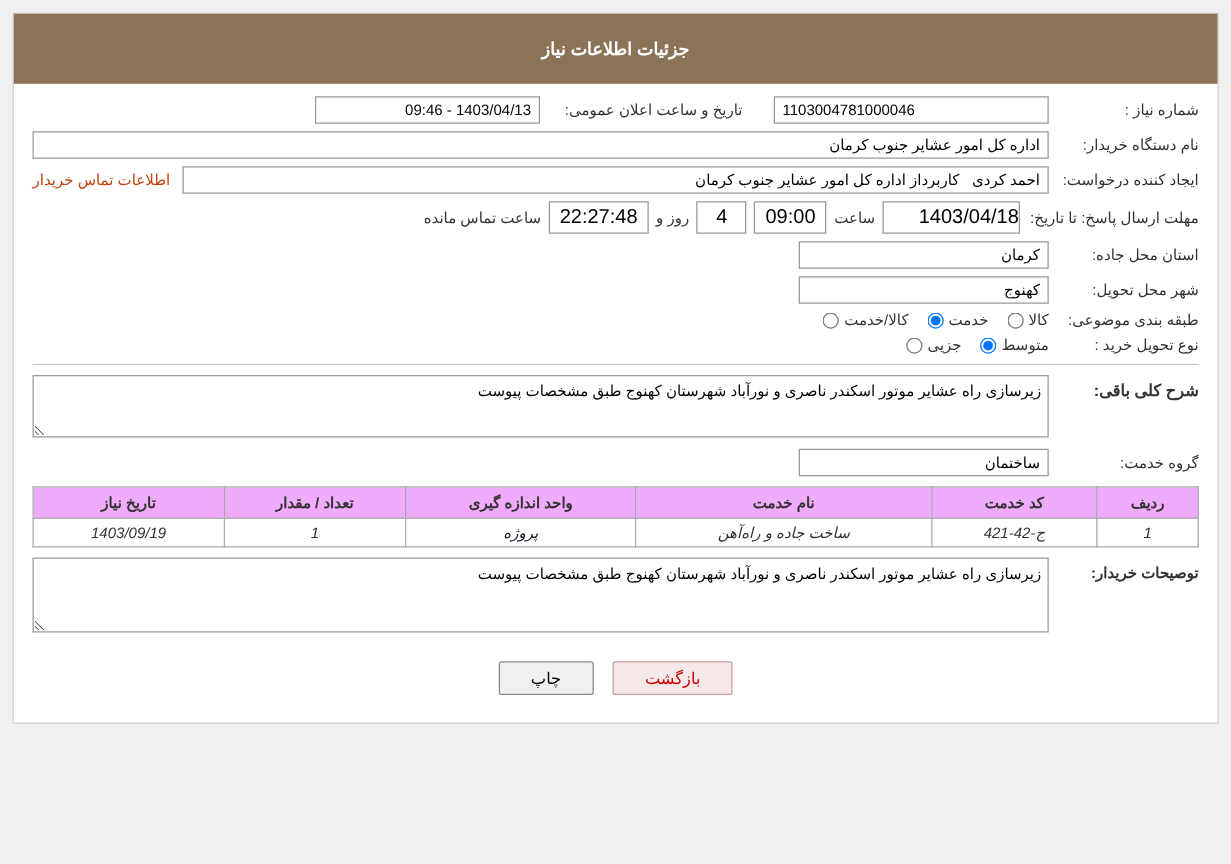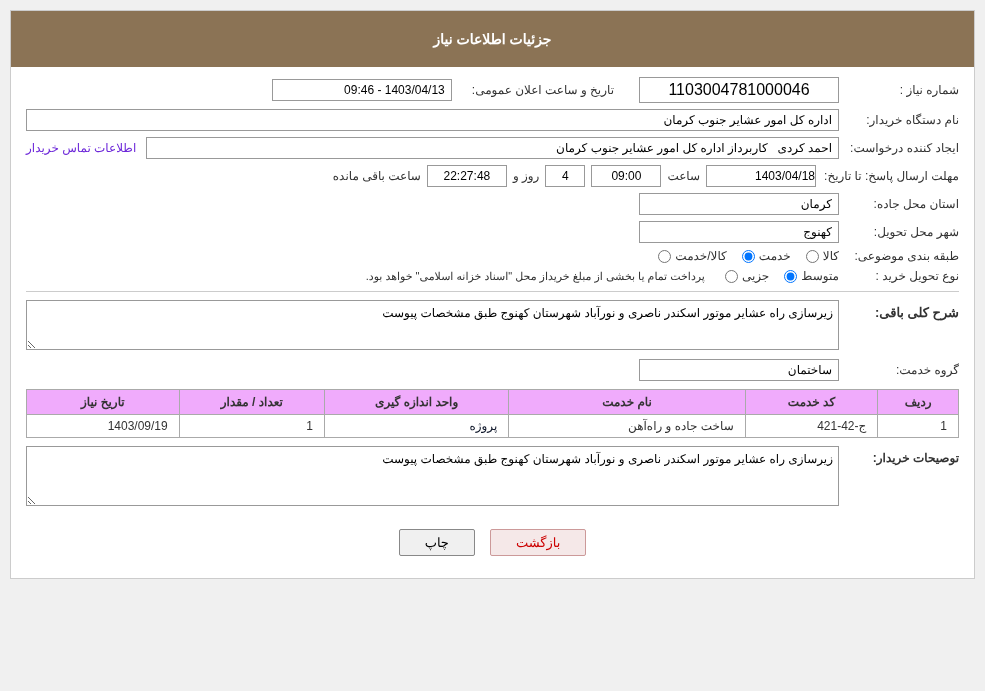--- a/index.html
+++ b/index.html
@@ -54,53 +54,52 @@
       padding: 3px 6px;
       font-size: 12px;
       font-family: Tahoma, Arial, sans-serif;
       direction: rtl;
       width: 100%;
     }
     .shomara-box {
       border: 1px solid #999;
       background: #fff;
       padding: 3px 6px;
-      font-size: 16px;
+      font-size: 12px;
       direction: ltr;
-      text-align: center;
-      width: 200px;
+      width: 220px;
     }
     .date-box {
       border: 1px solid #999;
       background: #fff;
       padding: 3px 6px;
       font-size: 12px;
       direction: rtl;
       width: 180px;
     }
     .tarikh-label {
       font-size: 12px;
       color: #333;
       margin-right: 5px;
     }
     .contact-link {
-      color: #6d28d9;
+      color: #c2410c;
       font-size: 12px;
       cursor: pointer;
       text-decoration: none;
     }
     .section-divider {
       border-top: 1px solid #ccc;
       margin: 8px 0;
     }
     .small-input {
       border: 1px solid #999;
       background: #fff;
       padding: 3px 0;
-      font-size: 12px;
+      font-size: 16px;
       direction: ltr;
     }
     .radio-group {
       display: flex;
       gap: 15px;
       align-items: center;
       flex-direction: row-reverse;
     }
     .radio-item {
       display: flex;
@@ -152,21 +151,22 @@
     .data-table th {
       background: #f0abfc;
       border: 1px solid #aaa;
       padding: 5px 8px;
       text-align: center;
       font-weight: bold;
     }
     .data-table td {
       border: 1px solid #aaa;
       padding: 4px 11px;
-      text-align: right;
+      text-align: center;
+      font-style: italic;
     }
     .tosih-box {
       width: 100%;
       min-height: 60px;
       border: 1px solid #999;
       padding: 5px;
       font-size: 12px;
       font-family: Tahoma, Arial, sans-serif;
       direction: rtl;
       resize: vertical;
@@ -258,25 +258,25 @@
           <input class="input-box" type="text" readonly="" style="flex: 1 1 0%;" value="احمد کردی   کاربرداز اداره کل امور عشایر جنوب کرمان">
           <a class="contact-link">اطلاعات تماس خریدار</a>
         </div>
       </div>
 
       <div class="form-row">
         <div class="label-cell">مهلت ارسال پاسخ: تا تاریخ:</div>
         <div style="display:flex; align-items:center; gap:6px; flex:1;">
           <input class="small-input" type="text" readonly="" style="width: 110px; direction: rtl;" value="1403/04/18">
           <span>ساعت</span>
-          <input class="small-input" type="text" readonly="" style="width: 70px; text-align: center;" value="09:00">
+          <input class="small-input" type="text" readonly="" style="width: 58px; text-align: center;" value="09:00">
           <input class="small-input" type="text" readonly="" style="width: 40px; text-align: center;" value="4">
           <span>روز و</span>
           <input class="small-input" type="text" readonly="" style="width: 80px; text-align: center; direction: ltr;" value="22:27:48">
-          <span>ساعت باقی مانده</span>
+          <span>ساعت تماس مانده</span>
         </div>
       </div>
 
       <div class="form-row">
         <div class="label-cell">استان محل جاده:</div>
         <div class="input-cell">
           <input class="input-box" type="text" readonly="" style="width: 200px;" value="کرمان">
         </div>
       </div>
 
@@ -311,21 +311,20 @@
           <div class="radio-group" style="flex-direction:row;">
             <div class="radio-item">
               <span>متوسط</span>
               <input type="radio" name="now" checked="" style="">
             </div>
             <div class="radio-item">
               <span>جزیی</span>
               <input type="radio" name="now" style="">
             </div>
           </div>
-          <span class="purchase-note">پرداخت تمام یا بخشی از مبلغ خریداز محل "اسناد خزانه اسلامی" خواهد بود.</span>
         </div>
       </div>
 
       <div class="section-divider"></div>
 
       <div class="sharh-section">
         <div class="sharh-label">شرح کلی باقی:</div>
         <div style="flex:1;">
           <textarea class="sharh-box" readonly="" style="">زیرسازی راه عشایر موتور اسکندر ناصری و نورآباد شهرستان کهنوج طبق مشخصات پیوست</textarea>
         </div>

